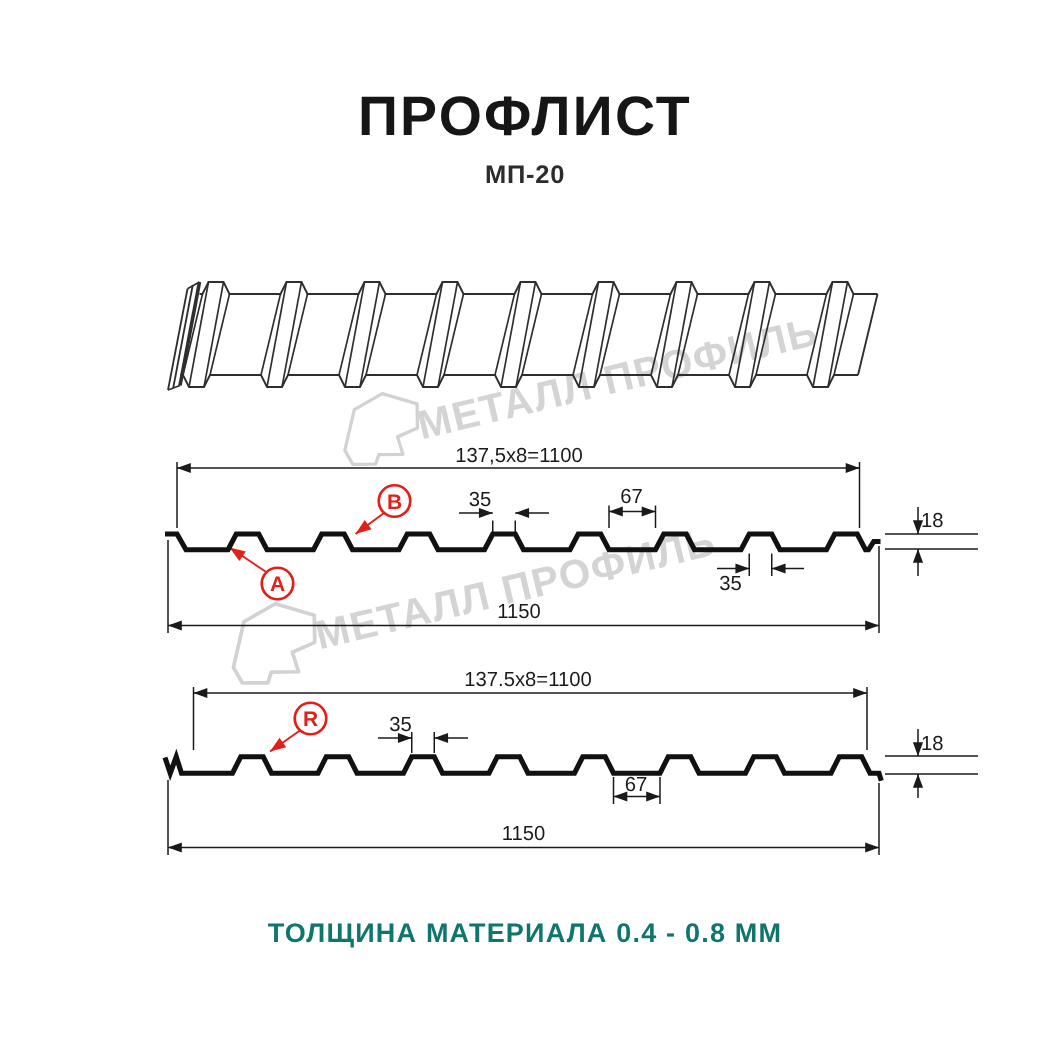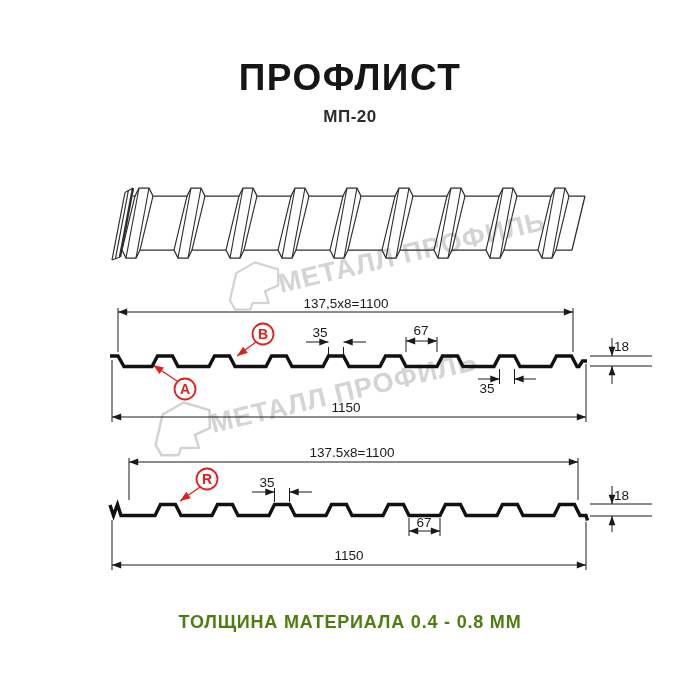--- a/index.html
+++ b/index.html
@@ -1,20 +1,20 @@
 <!DOCTYPE html>
 <html><head>
 <meta charset="utf-8">
 <style>
   html,body{margin:0;padding:0;background:#fff;}
   body{width:700px;height:700px;position:relative;font-family:"Liberation Sans",sans-serif;overflow:hidden;}
   .hdr{position:absolute;left:0;width:700px;text-align:center;color:#161616;}
   #title{top:57px;font-size:37px;font-weight:800;letter-spacing:1.5px;}
   #subtitle{top:107px;font-size:17px;font-weight:700;letter-spacing:.5px;color:#2c2c2c;}
-  #footer{top:612px;font-size:18px;font-weight:600;letter-spacing:.8px;color:#4d7c0f;}
+  #footer{top:612px;font-size:18px;font-weight:600;letter-spacing:.8px;color:#0f766e;}
   svg{position:absolute;left:0;top:0;}
   .dimtxt{font-size:13.5px;fill:#1a1a1a;font-weight:400;}
   .redtxt{font-size:14px;fill:#e22019;font-weight:700;text-anchor:middle;}
   .wmtxt{font-size:27px;fill:#d4d4d4;font-weight:700;letter-spacing:1px;}
   .profile{fill:none;stroke:#111;stroke-width:3.4;stroke-linejoin:miter;}
   .wmlogo{fill:none;stroke:#d2d2d2;stroke-width:2.2;stroke-linejoin:round;}
   .redcirc{fill:none;stroke:#e22019;stroke-width:1.8;}
 </style>
 </head>
 <body>

